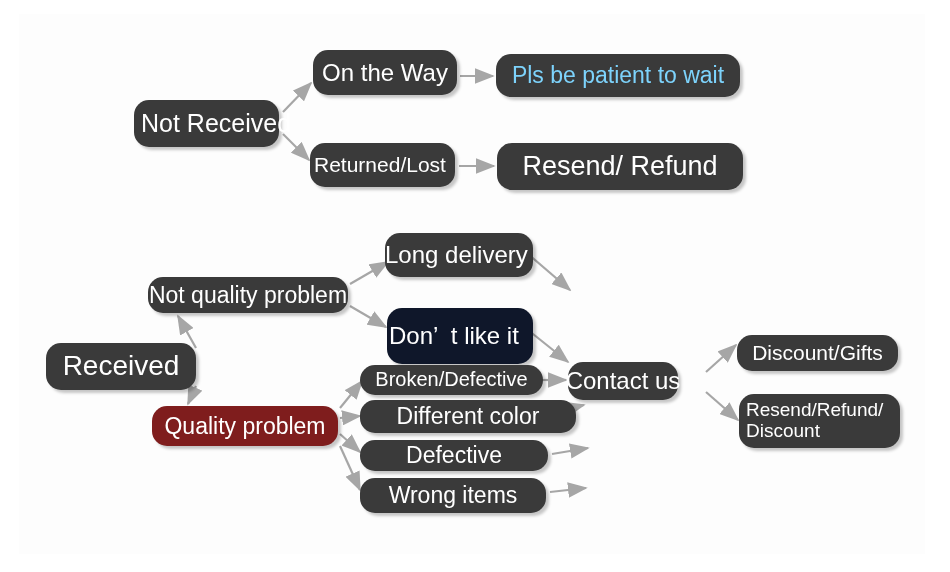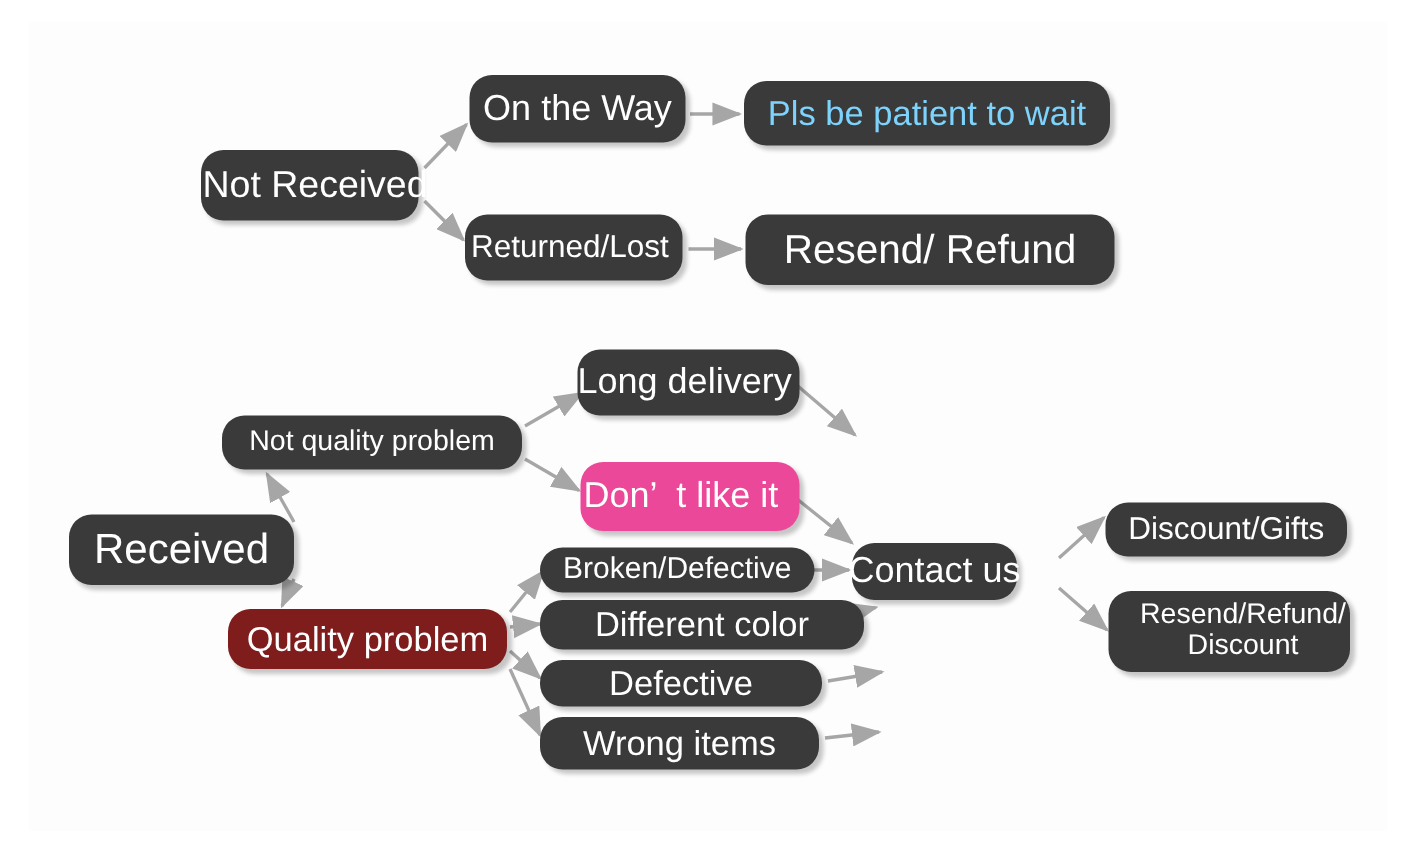--- a/index.html
+++ b/index.html
@@ -82,33 +82,33 @@
         <line x1="538" y1="380" x2="566" y2="380" stroke="#a6a6a6" stroke-width="2.2" marker-end="url(#arrowhead)"></line>
         <line x1="548" y1="414" x2="584" y2="405" stroke="#a6a6a6" stroke-width="2.2" marker-end="url(#arrowhead)"></line>
         <line x1="552" y1="454" x2="588" y2="448" stroke="#a6a6a6" stroke-width="2.2" marker-end="url(#arrowhead)"></line>
         <line x1="550" y1="492" x2="586" y2="488" stroke="#a6a6a6" stroke-width="2.2" marker-end="url(#arrowhead)"></line>
         <line x1="706" y1="372" x2="736" y2="345" stroke="#a6a6a6" stroke-width="2.2" marker-end="url(#arrowhead)"></line>
         <line x1="706" y1="392" x2="738" y2="420" stroke="#a6a6a6" stroke-width="2.2" marker-end="url(#arrowhead)"></line>
       </g>
   </svg>
 
   <div id="node-layer">
-      <div class="node left" style="left: 134px; top: 100px; width: 145px; height: 47px; font-size: 25px; background: rgb(58, 58, 58); color: rgb(255, 255, 255); padding-left: 7px; justify-content: center;"><span class="txt">Not Received</span></div>
+      <div class="node left" style="left: 134px; top: 100px; width: 145px; height: 47px; font-size: 25px; background: rgb(58, 58, 58); color: rgb(255, 255, 255); padding-left: 7px;"><span class="txt">Not Received</span></div>
       <div class="node center" style="left: 313px; top: 50px; width: 144px; height: 45px; font-size: 24px; background: rgb(58, 58, 58); color: rgb(255, 255, 255);"><span class="txt">On the Way</span></div>
       <div class="node center" style="left: 496px; top: 54px; width: 244px; height: 43px; font-size: 23px; background: rgb(58, 58, 58); color: #7dd3fc;"><span class="txt">Pls be patient to wait</span></div>
       <div class="node left" style="left: 310px; top: 143px; width: 145px; height: 44px; font-size: 21px; background: rgb(58, 58, 58); color: rgb(255, 255, 255); padding-left: 4px;"><span class="txt">Returned/Lost</span></div>
       <div class="node center" style="left: 497px; top: 143px; width: 246px; height: 47px; font-size: 27px; background: rgb(58, 58, 58); color: rgb(255, 255, 255);"><span class="txt">Resend/ Refund</span></div>
       <div class="node center" style="left: 46px; top: 343px; width: 150px; height: 47px; font-size: 28px; background: rgb(58, 58, 58); color: rgb(255, 255, 255);"><span class="txt">Received</span></div>
-      <div class="node center" style="left: 148px; top: 277px; width: 200px; height: 36px; font-size: 19px; background: rgb(58, 58, 58); color: rgb(255, 255, 255);"><span class="txt">Not quality problem</span></div>
+      <div class="node center" style="left: 148px; top: 277px; width: 200px; height: 36px; font-size: 23px; background: rgb(58, 58, 58); color: rgb(255, 255, 255);"><span class="txt">Not quality problem</span></div>
       <div class="node center" style="left: 152px; top: 406px; width: 186px; height: 40px; font-size: 23px; background: #7f1d1d; color: rgb(255, 255, 255);"><span class="txt">Quality problem</span></div>
       <div class="node left" style="left: 385px; top: 233px; width: 148px; height: 44px; font-size: 24px; background: rgb(58, 58, 58); color: rgb(255, 255, 255);"><span class="txt">Long delivery</span></div>
-      <div class="node left" style="left: 387px; top: 308px; width: 146px; height: 46px; font-size: 24px; background: #ec4899; color: rgb(255, 255, 255); padding-left: 2px;"><span class="txt">Don’  t like it</span></div>
+      <div class="node left" style="left: 387px; top: 308px; width: 146px; height: 56px; font-size: 24px; background: #0f172a; color: rgb(255, 255, 255); padding-left: 2px;"><span class="txt">Don’  t like it</span></div>
       <div class="node center" style="left: 360px; top: 365px; width: 183px; height: 30px; font-size: 20px; background: rgb(58, 58, 58); color: rgb(255, 255, 255);"><span class="txt">Broken/Defective</span></div>
       <div class="node center" style="left: 360px; top: 400px; width: 216px; height: 33px; font-size: 23px; background: rgb(58, 58, 58); color: rgb(255, 255, 255);"><span class="txt">Different color</span></div>
       <div class="node center" style="left: 360px; top: 440px; width: 188px; height: 31px; font-size: 23px; background: rgb(58, 58, 58); color: rgb(255, 255, 255);"><span class="txt">Defective</span></div>
       <div class="node center" style="left: 360px; top: 478px; width: 186px; height: 35px; font-size: 23px; background: rgb(58, 58, 58); color: rgb(255, 255, 255);"><span class="txt">Wrong items</span></div>
       <div class="node center" style="left: 568px; top: 362px; width: 110px; height: 38px; font-size: 24px; background: rgb(58, 58, 58); color: rgb(255, 255, 255);"><span class="txt">Contact us</span></div>
       <div class="node center" style="left: 737px; top: 325px; width: 161px; height: 36px; font-size: 21px; background: rgb(58, 58, 58); color: rgb(255, 255, 255); margin-top: 10px;"><span class="txt">Discount/Gifts</span></div>
-      <div class="node left" style="left: 739px; top: 394px; width: 161px; height: 54px; font-size: 19px; background: rgb(58, 58, 58); color: rgb(255, 255, 255); padding-left: 21px; text-align: center;"><span class="txt">Resend/Refund/
+      <div class="node left" style="left: 739px; top: 394px; width: 161px; height: 54px; font-size: 19px; background: rgb(58, 58, 58); color: rgb(255, 255, 255); padding-left: 7px;"><span class="txt">Resend/Refund/
 Discount</span></div>
     </div>
 
 </div>
 
 </body></html>

